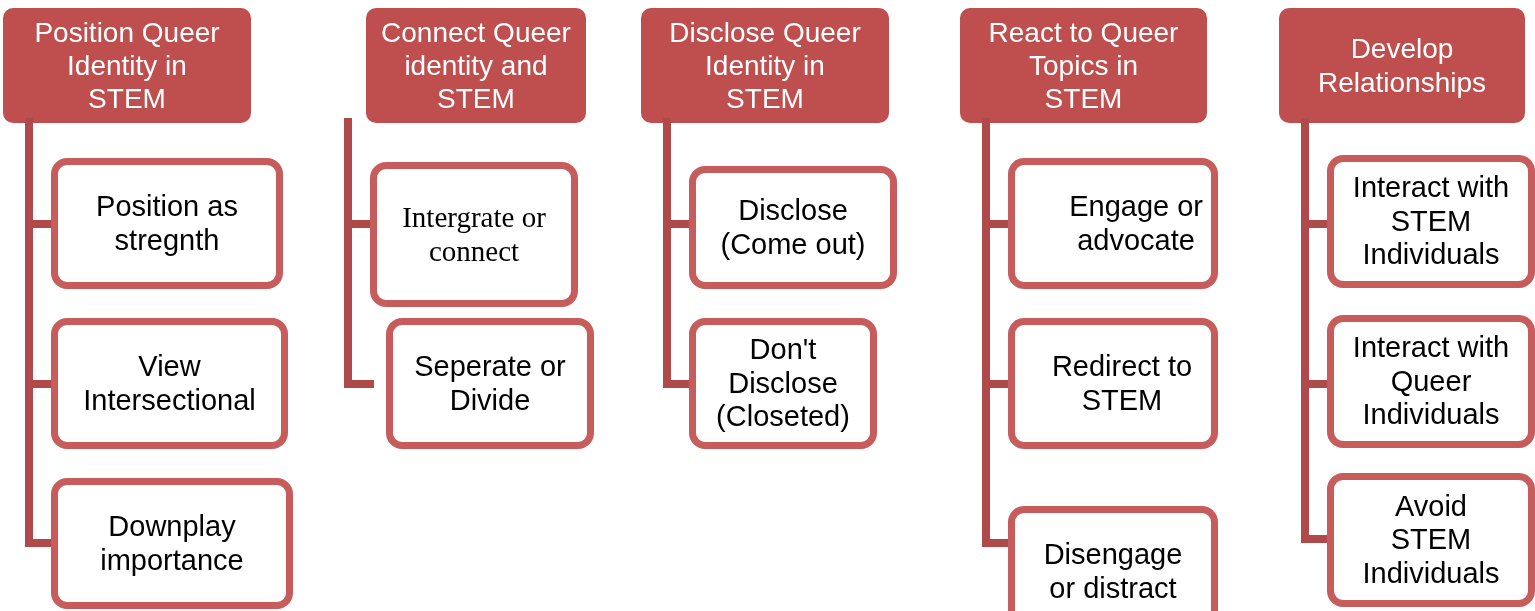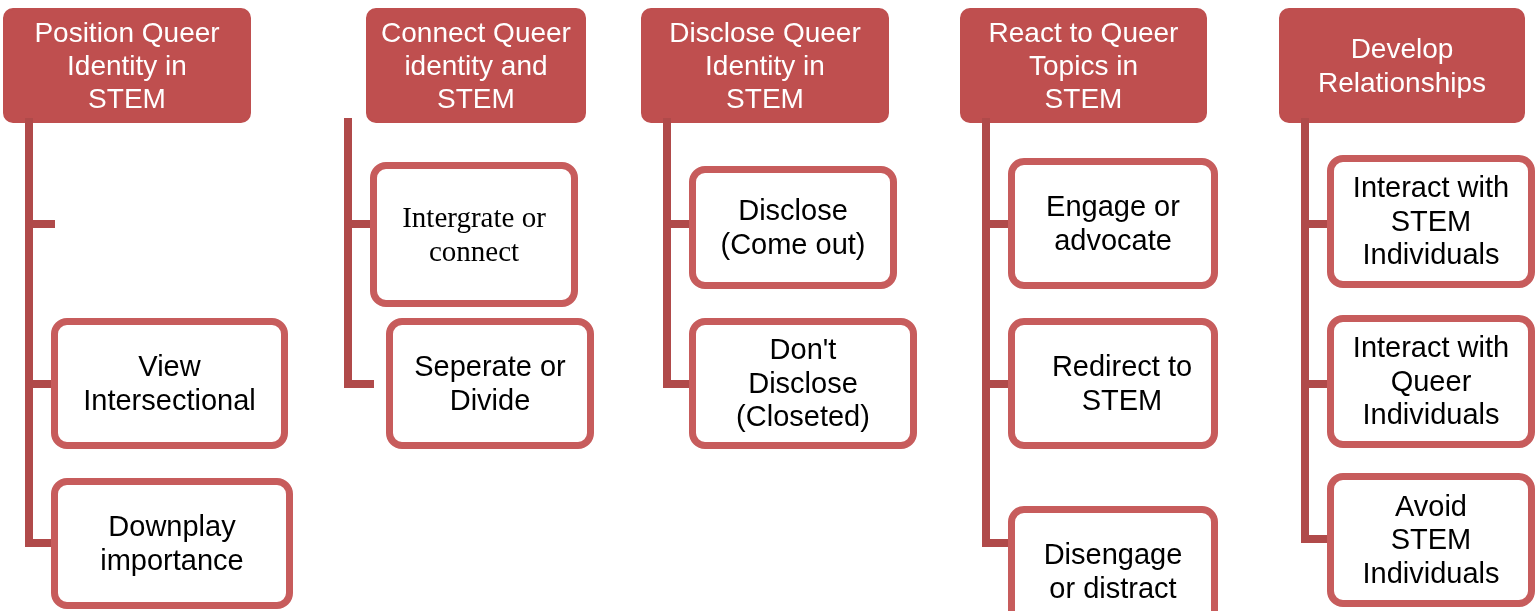--- a/index.html
+++ b/index.html
@@ -87,20 +87,24 @@
   <div class="column" style="left:3px; width:300px;">
     <div class="node-header" style="left:0px; width:248px;">
       <span class="txt">Position Queer
 Identity in
 STEM</span>
     </div>
     <div class="spine" style="height:429px;"></div>
     <div class="branch" style="top:220px;"></div>
     <div class="branch" style="top:380px;"></div>
     <div class="branch" style="top:539px;"></div>
+    <div class="node-child" style="top:158px; width:232px; height:131px;">
+      <span class="txt">Position as
+stregnth</span>
+    </div>
     <div class="node-child" style="top:318px; width:237px; height:131px;">
       <span class="txt">View
 Intersectional</span>
     </div>
     <div class="node-child" style="top:478px; width:242px; height:131px;">
       <span class="txt">Downplay
 importance</span>
     </div>
   </div>
 
@@ -129,38 +133,38 @@
 Identity in
 STEM</span>
     </div>
     <div class="spine" style="height:270px;"></div>
     <div class="branch" style="top:220px;"></div>
     <div class="branch" style="top:380px;"></div>
     <div class="node-child" style="top:166px; width:208px; height:123px;">
       <span class="txt">Disclose
 (Come out)</span>
     </div>
-    <div class="node-child" style="top:318px; width:228px; height:131px;">
+    <div class="node-child" style="top:318px; width:188px; height:131px;">
       <span class="txt">Don't
 Disclose
 (Closeted)</span>
     </div>
   </div>
 
   <div class="column" style="left:960px; width:300px;">
     <div class="node-header" style="left:0px; width:247px;">
       <span class="txt">React to Queer
 Topics in
 STEM</span>
     </div>
     <div class="spine" style="height:429px;"></div>
     <div class="branch" style="top:220px;"></div>
     <div class="branch" style="top:380px;"></div>
     <div class="branch" style="top:539px;"></div>
-    <div class="node-child" style="top:158px; width:210px; height:131px;">
+    <div class="node-child" style="top:158px; width:210px; height:131px;justify-content:flex-end;">
       <span class="txt">Engage or
 advocate</span>
     </div>
     <div class="node-child" style="top:318px; width:210px; height:131px;padding-left:26px;">
       <span class="txt">Redirect to
 STEM</span>
     </div>
     <div class="node-child" style="top:478px; width:210px; height:131px;margin-top:28px;">
       <span class="txt">Disengage
 or distract</span>

